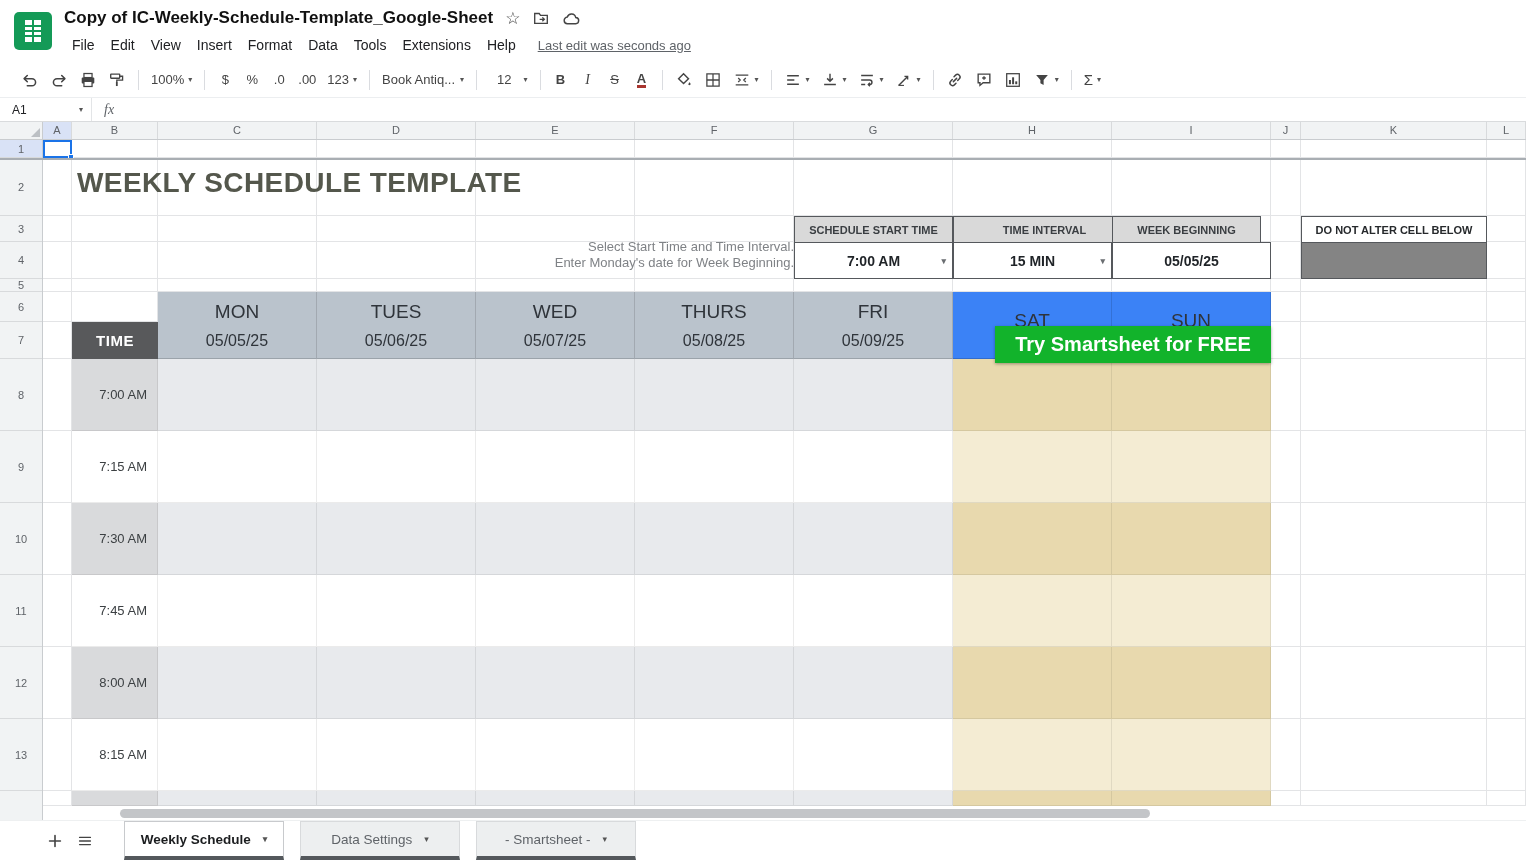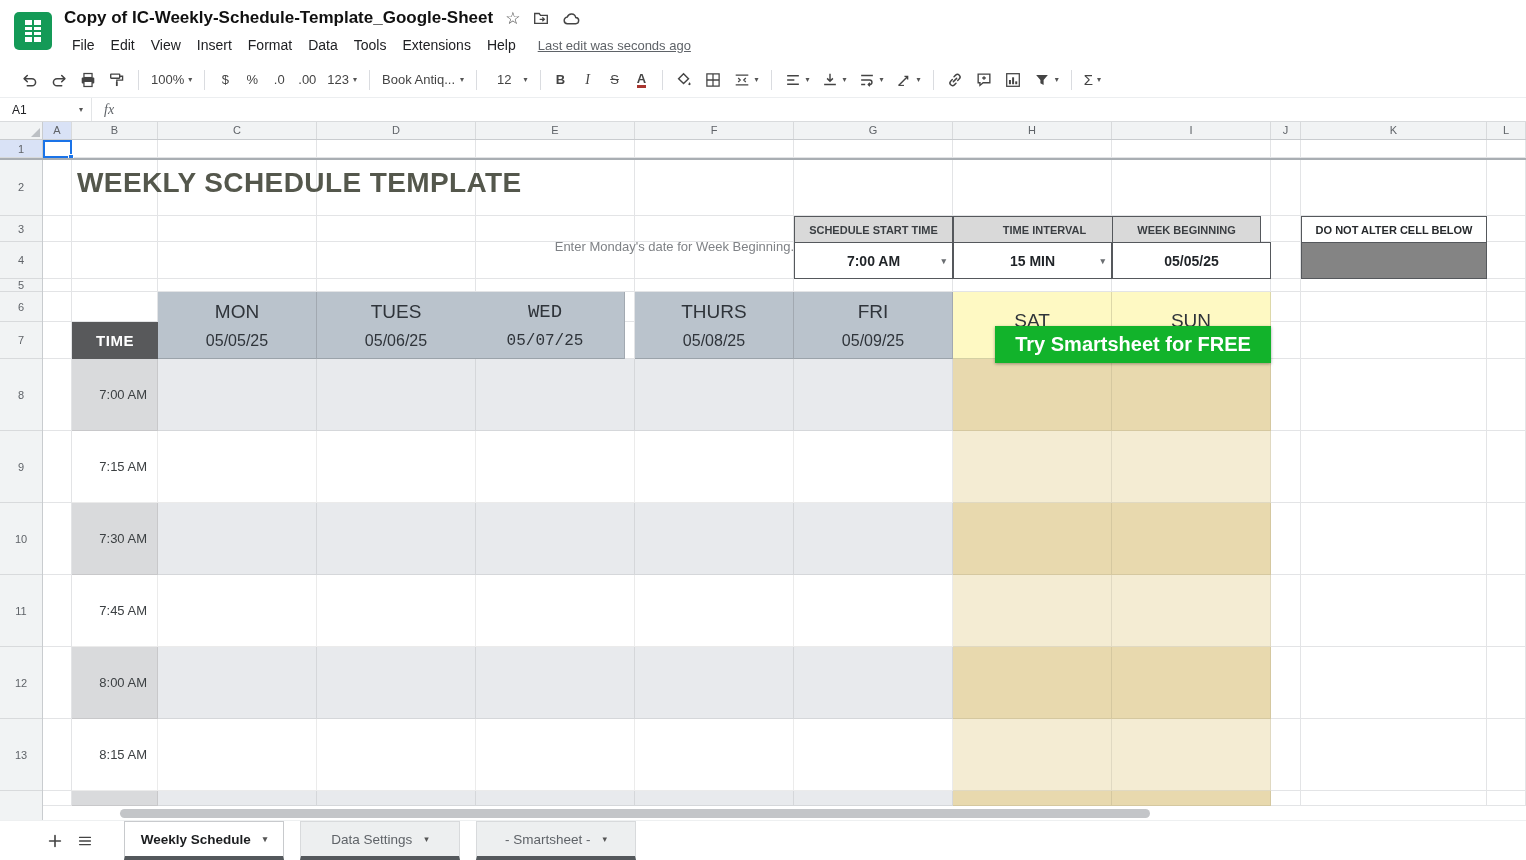--- a/index.html
+++ b/index.html
@@ -71,21 +71,21 @@
   .dd-caret{position:absolute;right:6px;top:50%;transform:translateY(-50%);font-size:9px;color:#6B6E72}
 
   .warn-label{position:absolute;left:1258px;top:76px;width:186px;height:27px;display:flex;align-items:center;
     justify-content:center;font-size:11px;font-weight:bold;color:#26292C;border:1px solid #55585C;background:#fff;z-index:3}
   .warn-cell{position:absolute;left:1258px;top:102px;width:186px;height:37px;background:#848484;
     border:1px solid #55585C;z-index:3}
 
   .day-h{position:absolute;top:152px;height:67px;display:flex;flex-direction:column;align-items:center;
     justify-content:center;gap:9px;z-index:2;border-right:1px solid rgba(0,0,0,.13);border-bottom:1px solid rgba(0,0,0,.16)}
   .day-h.wd{background:#BAC3CC}
-  .day-h.we{background:#fef9c3}
+  .day-h.we{background:#3b82f6}
   .day-name{font-size:19px;color:#2F343A}
   .day-date{font-size:16px;color:#2F343A}
   .time-h{position:absolute;left:29px;top:182px;width:86px;height:37px;background:#58595B;color:#fff;
     font-weight:bold;font-size:15px;letter-spacing:.6px;display:flex;align-items:center;justify-content:center;z-index:2}
 
   .cell{position:absolute;z-index:2;border-right:1px solid rgba(0,0,0,.08);border-bottom:1px solid rgba(0,0,0,.08);cursor:cell}
   .wd-dark{background:#E8EAED}.wd-light{background:#FFFFFF}
   .we-dark{background:#E8D9AE}.we-light{background:#F4ECD3}
   .time-cell{position:absolute;z-index:2;display:flex;align-items:center;justify-content:flex-end;
     padding-right:10px;font-size:13px;color:#3C4043;border-right:1px solid rgba(0,0,0,.08);
@@ -358,20 +358,21 @@
         <div class="gh" style="top: 434px;"></div>
         <div class="gh" style="top: 506px;"></div>
         <div class="gh" style="top: 578px;"></div>
         <div class="gh" style="top: 650px;"></div>
         <div class="gh" style="top: 665px;"></div>
       </div>
 
     <div class="sheet-title">WEEKLY SCHEDULE TEMPLATE</div>
 
     <div class="instructions">
+      <div>Select Start Time and Time Interval.</div>
       <div>Enter Monday's date for Week Beginning.</div>
     </div>
 
     <div class="settings-cell settings-head" style="left:751px;top:76px;width:159px;height:27px">SCHEDULE START TIME</div>
     <div class="settings-cell settings-head" style="left:910px;top:76px;width:183px;height:27px">TIME INTERVAL</div>
     <div class="settings-cell settings-head" style="left:1069px;top:76px;width:149px;height:27px">WEEK BEGINNING</div>
     <div class="settings-cell settings-val" style="left:751px;top:102px;width:159px;height:37px">
       <span>7:00 AM</span>
       <span class="dd-caret">▾</span>
     </div>
@@ -388,21 +389,21 @@
 
     <div>
         <div class="day-h wd" style="left: 115px; width: 159px;">
           <div class="day-name">MON</div>
           <div class="day-date">05/05/25</div>
         </div>
         <div class="day-h wd" style="left: 274px; width: 159px;">
           <div class="day-name">TUES</div>
           <div class="day-date">05/06/25</div>
         </div>
-        <div class="day-h wd" style="left: 423px; width: 159px; font-family: Liberation Mono, monospace;">
+        <div class="day-h wd" style="left: 433px; width: 159px;">
           <div class="day-name">WED</div>
           <div class="day-date">05/07/25</div>
         </div>
         <div class="day-h wd" style="left: 592px; width: 159px;">
           <div class="day-name">THURS</div>
           <div class="day-date">05/08/25</div>
         </div>
         <div class="day-h wd" style="left: 751px; width: 159px;">
           <div class="day-name">FRI</div>
           <div class="day-date">05/09/25</div>

